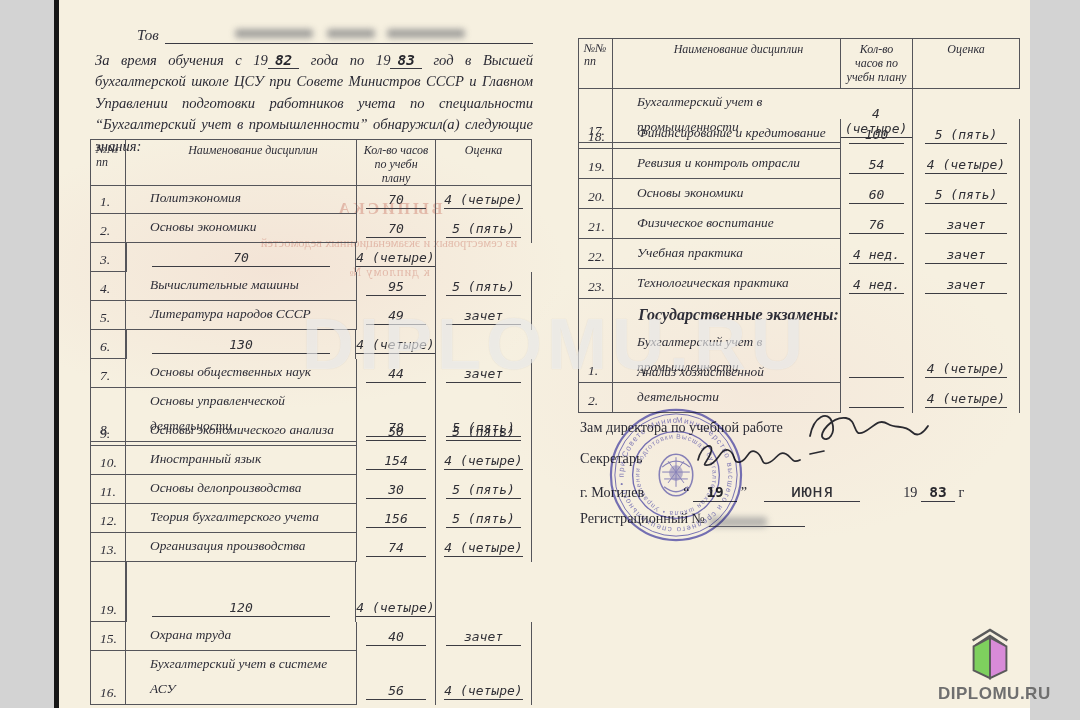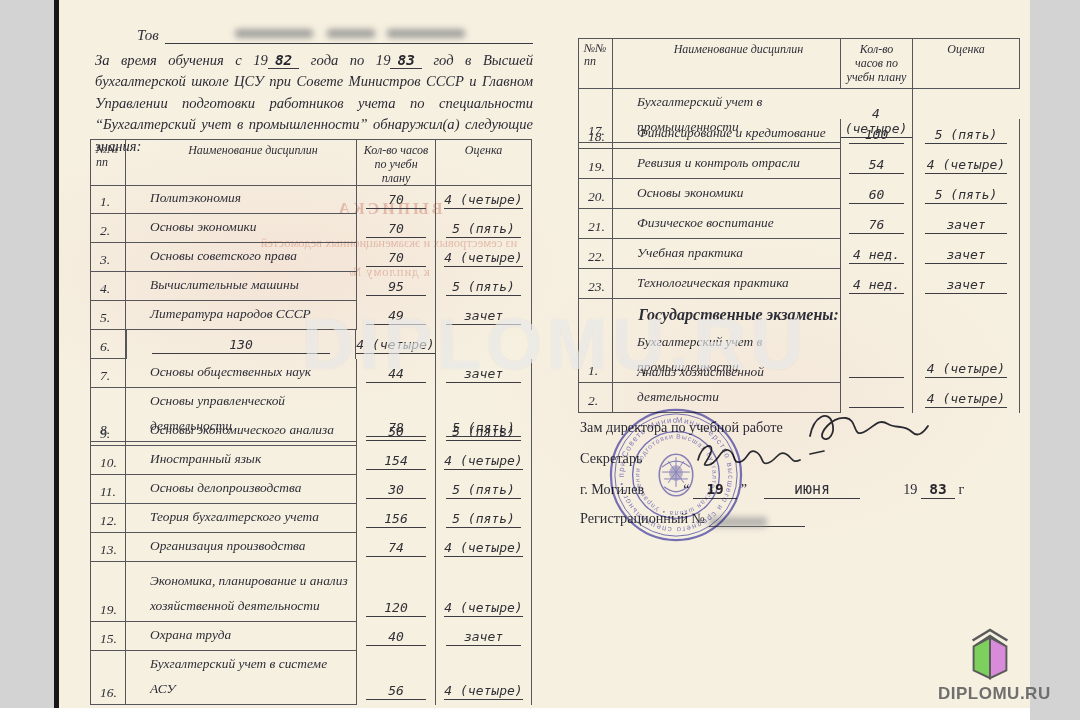--- a/index.html
+++ b/index.html
@@ -46,21 +46,21 @@
   .stub{height:10px;}
   .stub .cell{border-bottom:none;}
   .exam-head{height:32px;}
   .exam-head .cell{border-bottom:none;align-items:center;padding-bottom:0;}
   .exam-title{font-weight:bold;font-size:16px;justify-content:center;}
   
   .sig-block{position:absolute;left:521px;top:412px;width:420px;font-size:14.2px;color:#2b2b35;}
   .sig-row{position:absolute;white-space:nowrap;}
   .sig-svg{position:absolute;}
   .dt-ul{display:inline-block;border-bottom:1.2px solid #3a3a42;text-align:center;}
-  .typed{font-family:"DejaVu Sans Mono", monospace;font-size:15px;color:#303036;}
+  .typed{font-family:"DejaVu Sans Mono", monospace;font-size:18px;color:#303036;}
   .regblob{display:inline-block;width:58px;height:10px;background:#9a9a9a;border-radius:3px;
            filter:blur(3px);opacity:.7;vertical-align:middle;}
   .reg-ul{display:inline-block;width:96px;border-bottom:1.2px solid #3a3a42;height:14px;vertical-align:bottom;}
   
   .stamp{position:absolute;left:548px;top:406px;opacity:.82;mix-blend-mode:multiply;}
   
   .showthrough{position:absolute;left:150px;top:200px;width:360px;transform:scaleX(-1);
                color:rgba(199,112,96,.4);text-align:center;pointer-events:none;}
   .st1{font-size:16px;font-weight:bold;letter-spacing:3px;}
   .st2{font-size:12.5px;margin-top:18px;}
@@ -126,21 +126,20 @@
             <div class="cell c-name">Основы экономики</div>
             <div class="cell c-hours">
               <span class="uline">70</span>
             </div>
             <div class="cell c-grade">
               <span class="uline">5 (пять)</span>
             </div>
           </div>
           <div class="trow">
             <div class="cell c-num">3.</div>
-            <div class="cell c-name">Основы советского права</div>
             <div class="cell c-hours">
               <span class="uline">70</span>
             </div>
             <div class="cell c-grade">
               <span class="uline">4 (четыре)</span>
             </div>
           </div>
           <div class="trow">
             <div class="cell c-num">4.</div>
             <div class="cell c-name">Вычислительные машины</div>
@@ -235,22 +234,20 @@
             <div class="cell c-name">Организация производства</div>
             <div class="cell c-hours">
               <span class="uline">74</span>
             </div>
             <div class="cell c-grade">
               <span class="uline">4 (четыре)</span>
             </div>
           </div>
           <div class="trow tall">
             <div class="cell c-num">19.</div>
-            <div class="cell c-name">Экономика, планирование и анализ
-хозяйственной деятельности</div>
             <div class="cell c-hours">
               <span class="uline">120</span>
             </div>
             <div class="cell c-grade">
               <span class="uline">4 (четыре)</span>
             </div>
           </div>
           <div class="trow">
             <div class="cell c-num">15.</div>
             <div class="cell c-name">Охрана труда</div>

